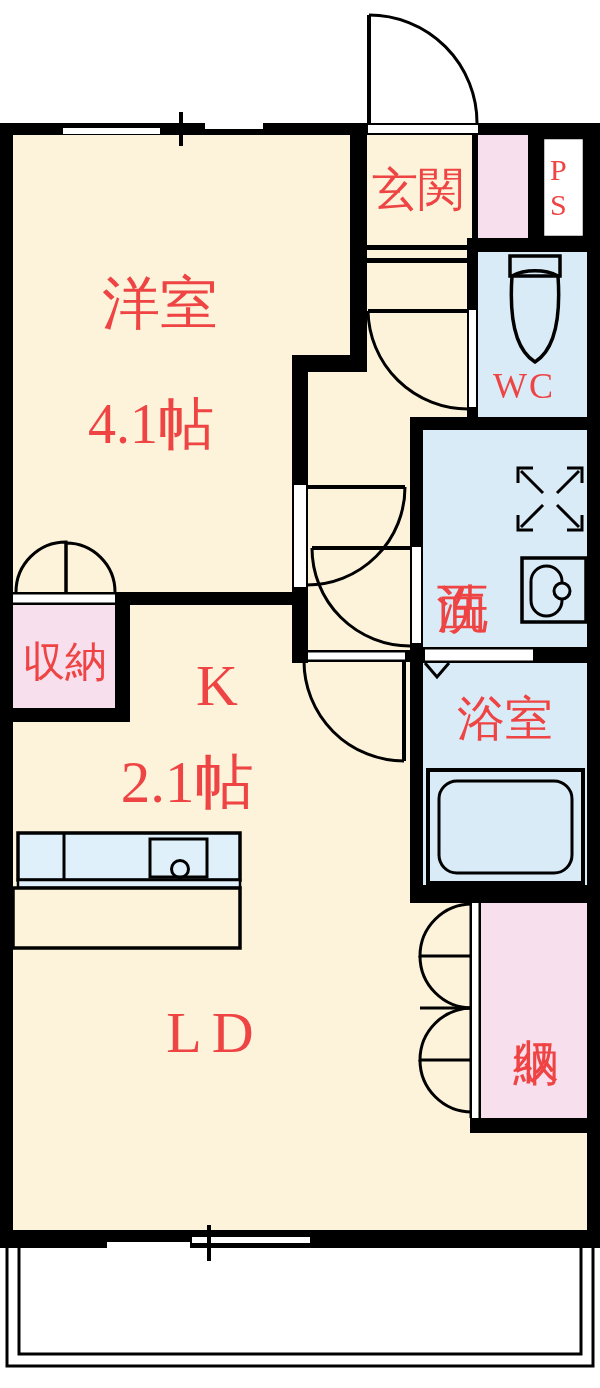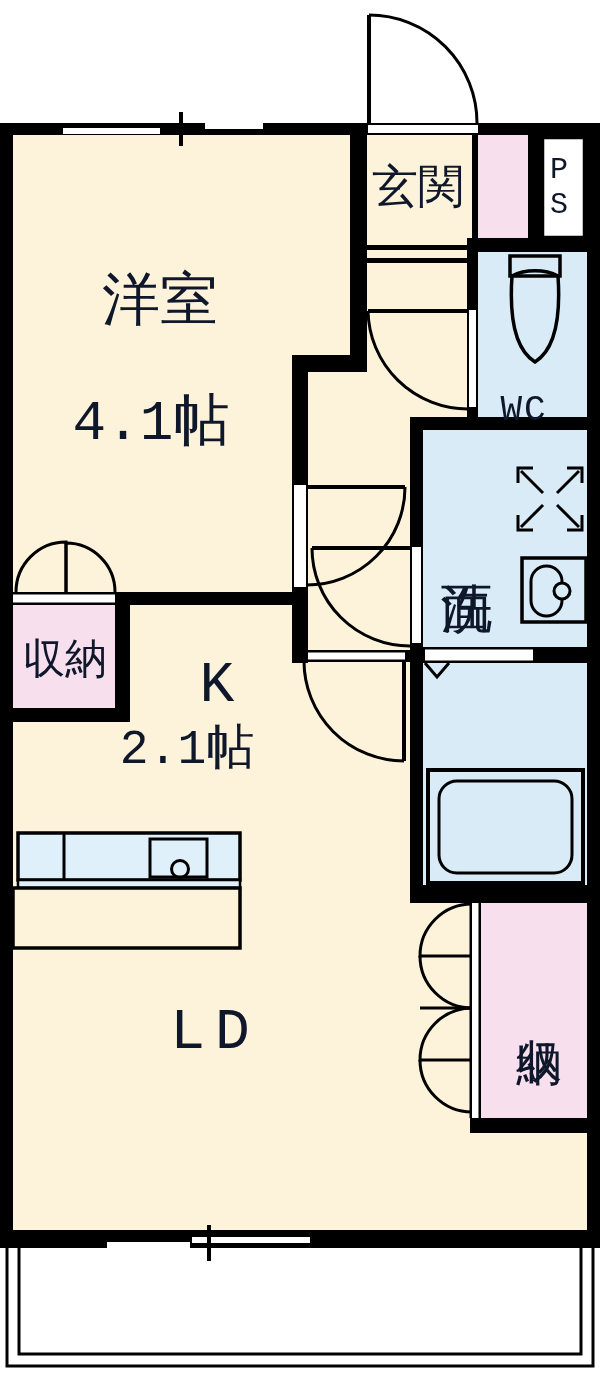--- a/index.html
+++ b/index.html
@@ -1,20 +1,20 @@
 <!DOCTYPE html>
 <html style="--wall: #000000; --room: #FCF3DA; --wet: #D8EBF7; --counter: #DFF0FB; --storage: #F8DFEE; --bg: #FFFFFF;"><head>
 <meta charset="utf-8">
 <style>
   html,body{margin:0;padding:0;background:#fff;}
   .plan{position:relative;width:600px;height:1388px;background:var(--bg,#fff);overflow:hidden;
         font-family:"DejaVu Sans",sans-serif;}
   .plan svg{position:absolute;left:0;top:0;}
-  .lbl{position:absolute;transform:translate(-50%,-50%);color:#0f172a;white-space:nowrap;
-       font-family:Liberation Mono, monospace;line-height:1;}
+  .lbl{position:absolute;transform:translate(-50%,-50%);color:#ef4444;white-space:nowrap;
+       font-family:Liberation Serif, serif;line-height:1;}
   .vert{writing-mode:vertical-rl;text-orientation:upright;letter-spacing:4px;}
   .stack{width:26px;word-break:break-all;text-align:left;line-height:1.15;white-space:normal;}
   
   .f-room{fill:var(--room);}
   .f-wet{fill:var(--wet);}
   .f-storage{fill:var(--storage);}
   .f-counter{fill:var(--counter);}
   .f-wall{fill:var(--wall);}
   .f-white{fill:#ffffff;}
   .ln3{stroke:var(--wall);stroke-width:3;fill:none;}
@@ -191,27 +191,28 @@
   </g>
 </svg>
 
   <div class="lbl" style="left:160px;top:304px;font-size:58px;">洋室</div>
   <div class="lbl" style="left:151px;top:424px;font-size:56px;">4.1帖</div>
 
   <div class="lbl" style="left:418px;top:190px;font-size:46px;">玄関</div>
 
   <div class="lbl stack" style="left:563px;top:187px;font-size:30px;">PS</div>
 
-  <div class="lbl" style="left:524px;top:386px;font-size:36px;letter-spacing:2px;margin-top:25px;">WC</div>
+  <div class="lbl" style="left:524px;top:386px;font-size:36px;letter-spacing:2px;">WC</div>
 
   <div class="lbl vert" style="left:462px;top:545px;font-size:52px;">洗面</div>
 
+  <div class="lbl" style="left:505px;top:719px;font-size:48px;">浴室</div>
 
   <div class="lbl" style="left:65px;top:662px;font-size:42px;">収納</div>
 
   <div class="lbl vert" style="left:536px;top:1006px;font-size:46px;">収納</div>
 
   <div class="lbl" style="left:217px;top:686px;font-size:58px;">K</div>
-  <div class="lbl" style="left:187px;top:750px;font-size:48px;">2.1帖</div>
+  <div class="lbl" style="left:187px;top:782px;font-size:59px;">2.1帖</div>
 
   <div class="lbl" style="left:215px;top:1033px;font-size:58px;letter-spacing:10px;text-align:right;">LD</div>
 
 </div>
 
 </body></html>

